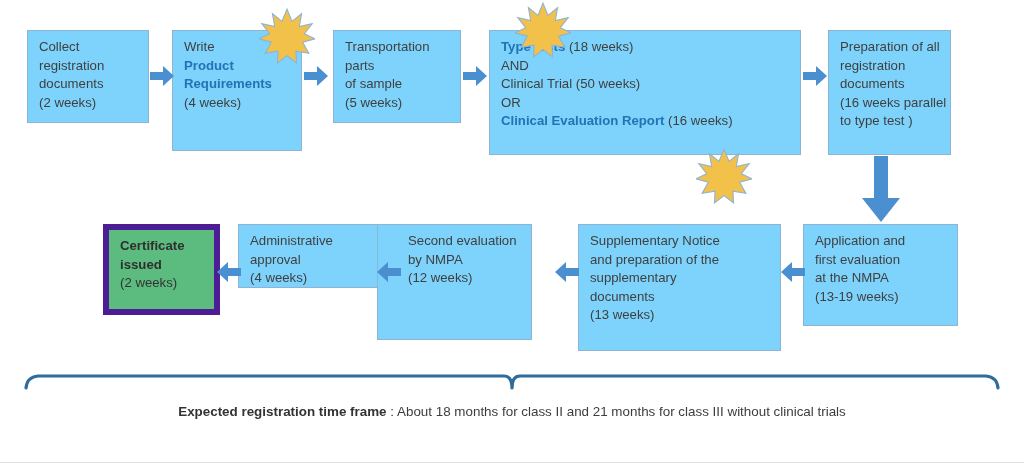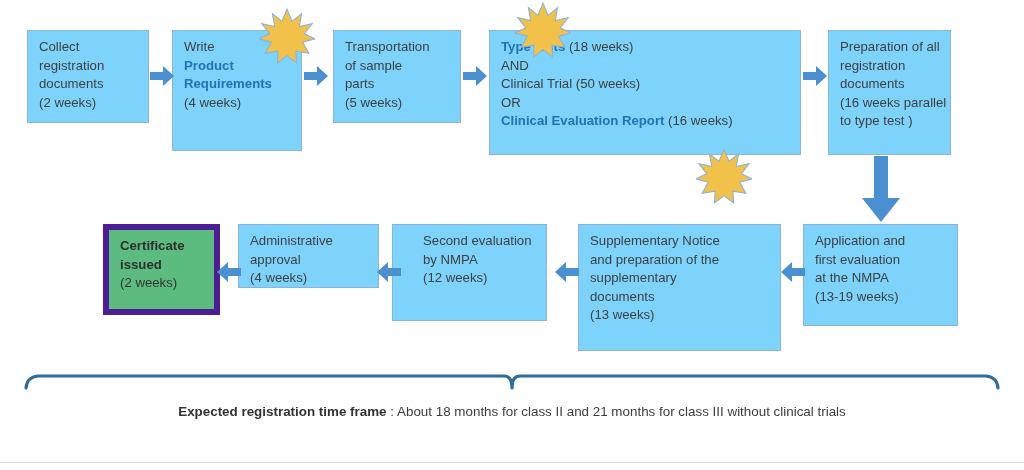--- a/index.html
+++ b/index.html
@@ -49,22 +49,22 @@
 
   <div class="box" style="left:172px;top:30px;width:130px;height:121px;">
       <span class="line"><span>Write</span></span>
       <span class="line"><span class="accent">Product</span></span>
       <span class="line"><span class="accent">Requirements</span></span>
       <span class="line"><span>(4 weeks)</span></span>
     </div>
 
   <div class="box" style="left:333px;top:30px;width:128px;height:93px;">
       <span class="line"><span>Transportation</span></span>
+      <span class="line"><span>parts</span></span>
       <span class="line"><span>of sample</span></span>
-      <span class="line"><span>parts</span></span>
       <span class="line"><span>(5 weeks)</span></span>
     </div>
 
   <div class="box" style="left:489px;top:30px;width:312px;height:125px;">
       <span class="line"><span class="accent">Type tests</span><span> (18 weeks)</span></span>
       <span class="line"><span> AND</span></span>
       <span class="line"><span>Clinical Trial (50  weeks)</span></span>
       <span class="line"><span>OR</span></span>
       <span class="line"><span class="accent">Clinical Evaluation Report</span><span>  (16 weeks)</span></span>
     </div>
@@ -82,21 +82,21 @@
       <span class="line"><span class="accent-g">issued</span></span>
       <span class="line"><span>(2 weeks)</span></span>
     </div>
 
   <div class="box" style="left:238px;top:224px;width:141px;height:64px;">
       <span class="line"><span>Administrative</span></span>
       <span class="line"><span>approval</span></span>
       <span class="line"><span>(4 weeks)</span></span>
     </div>
 
-  <div class="box" style="left:392px;top:224px;width:155px;height:97px;padding-left:30px;">
+  <div class="box" style="left:377px;top:224px;width:155px;height:116px;padding-left:30px;">
       <span class="line"><span>Second evaluation</span></span>
       <span class="line"><span>by NMPA</span></span>
       <span class="line"><span>(12 weeks)</span></span>
     </div>
 
   <div class="box" style="left:578px;top:224px;width:203px;height:127px;">
       <span class="line"><span>Supplementary Notice</span></span>
       <span class="line"><span>and preparation of the</span></span>
       <span class="line"><span>supplementary</span></span>
       <span class="line"><span>documents</span></span>

